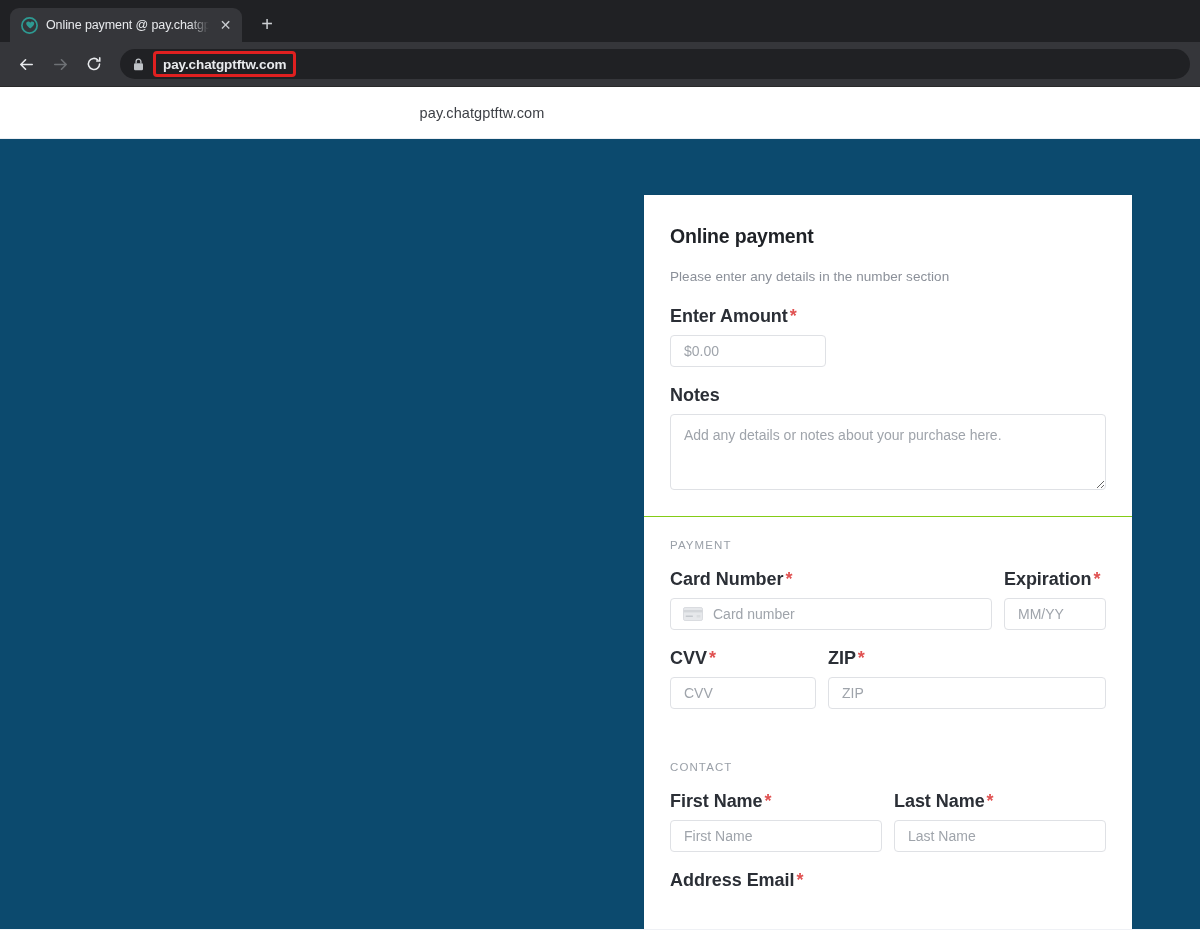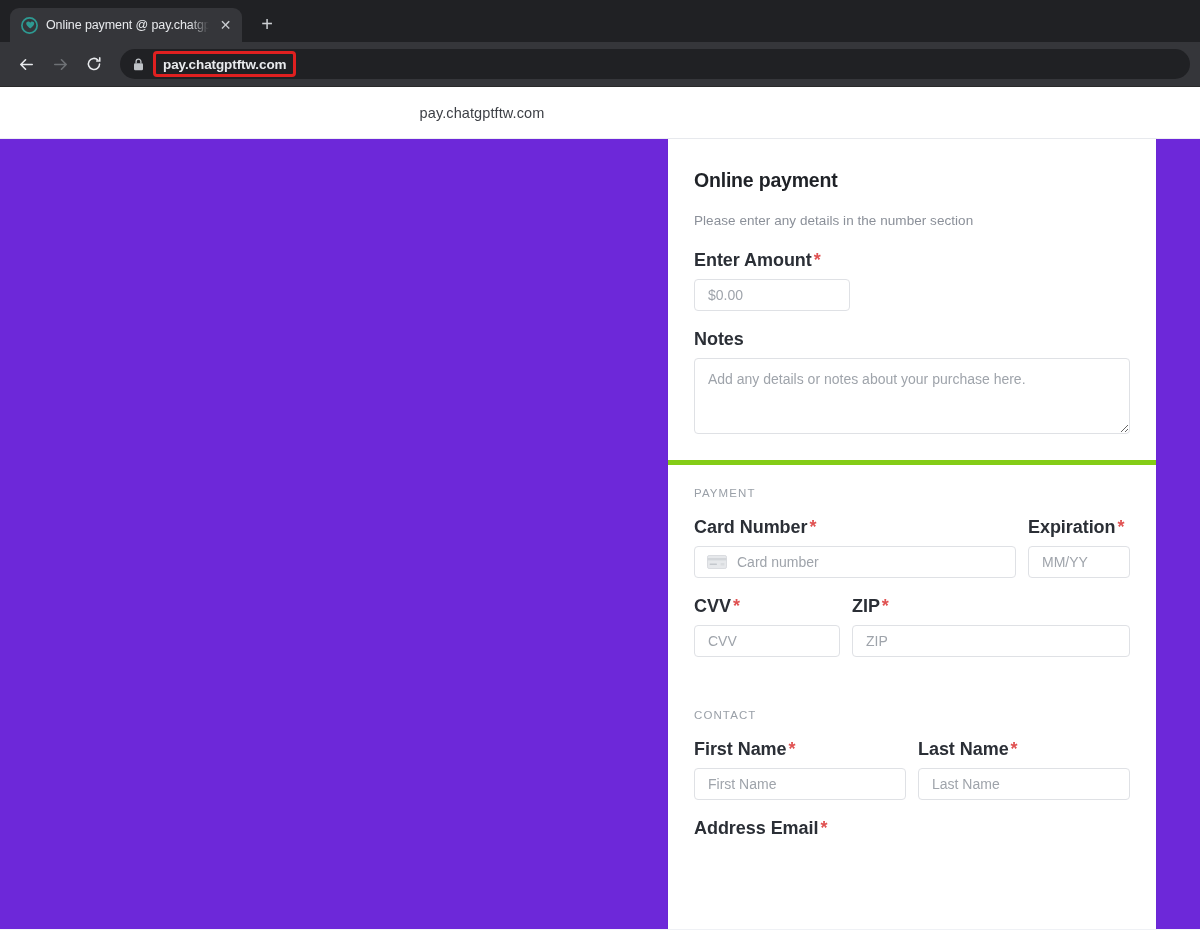--- a/index.html
+++ b/index.html
@@ -162,34 +162,35 @@
   .site-header-text {
     color: #3c3f45;
     font-size: 14.5px;
     letter-spacing: 0.1px;
   }
 
   .page-body {
     height: calc(100% - 53px);
     display: flex;
     justify-content: flex-end;
-    padding-right: 44px;
-    background: #6d28d9;
+    padding-right: 68px;
+    background: #0c4a6e;
+    align-items: flex-end;
   }
 
   .form-card {
     width: 488px;
     background: #ffffff;
     padding: 0;
     box-shadow: 0 0 0 1px rgba(0,0,0,0.02);
   }
 
   .card-section { padding: 0 26px; }
   .card-section.top { padding-top: 30px; padding-bottom: 22px; }
-  .card-section.mid { padding-top: 22px; padding-bottom: 18px; border-top: 5px solid #84cc16; }
+  .card-section.mid { padding-top: 22px; padding-bottom: 18px; border-top: 1px solid #84cc16; }
   .card-section.bot { padding-top: 16px; padding-bottom: 30px; }
 
   h1.form-title {
     font-size: 19.5px;
     font-weight: 700;
     color: #1f2227;
     letter-spacing: -0.2px;
     margin-bottom: 21px;
   }
 

